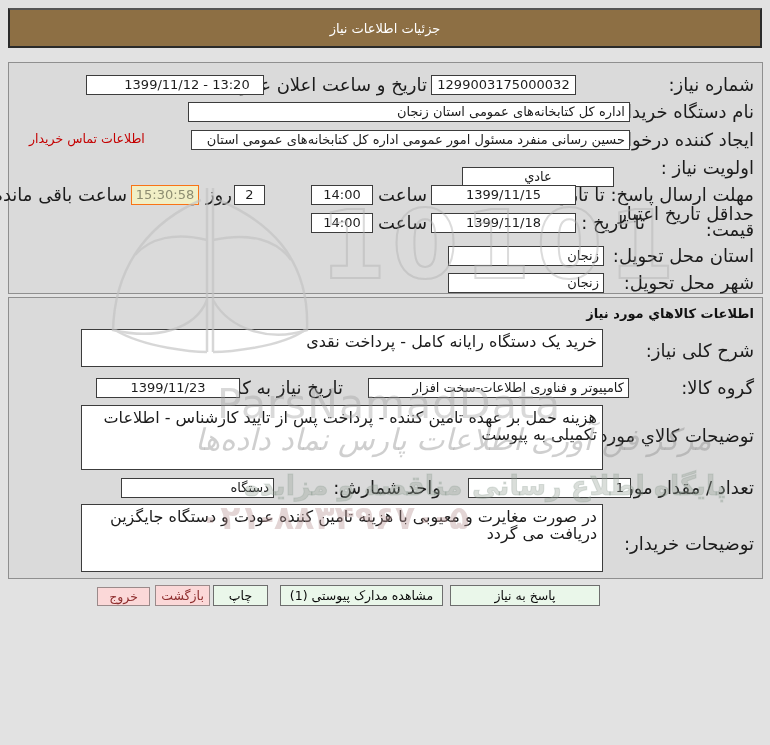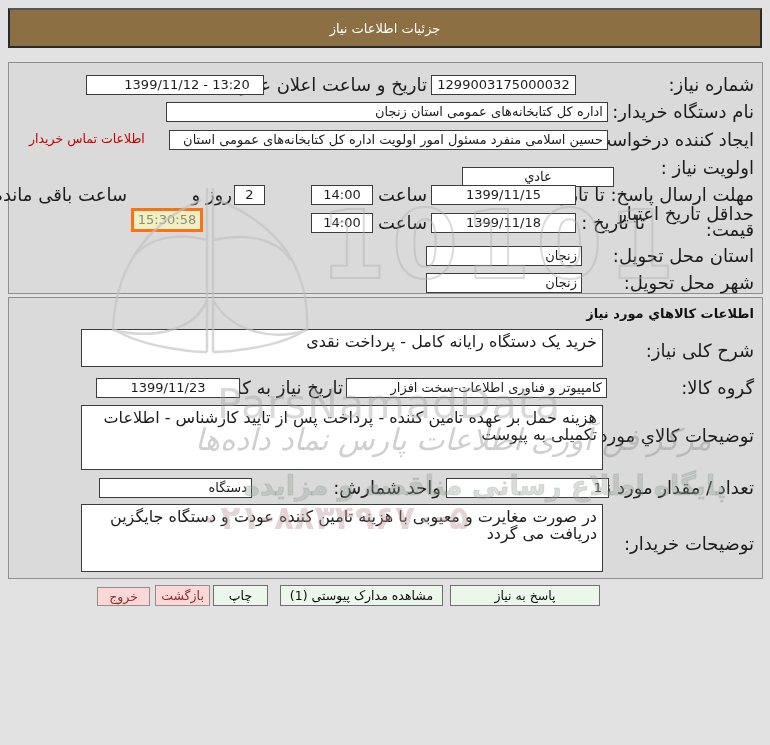--- a/index.html
+++ b/index.html
@@ -21,30 +21,30 @@
     background:#dadada;border:1px solid #8f8f8f;
   }
   .panel1{top:62px;height:230px;}
   .panel2{top:297px;height:280px;}
   .lbl{white-space:nowrap;color:#1c1c1c;font-size:18px;line-height:20px;}
   .field{
     background:#fff;border:1px solid #3c3c3c;height:18px;line-height:18px;
     font-size:13px;overflow:hidden;white-space:nowrap;
   }
   .field.center{text-align:center;}
-  .field.rt{text-align:right;padding-right:4px;}
+  .field.rt{text-align:right;padding-right:4px;margin-left:22px;}
   .ta{
     background:#fff;border:1px solid #3c3c3c;font-size:16px;
     text-align:right;padding:3px 5px 0 5px;overflow:hidden;line-height:17px;
   }
   .ltr{direction:ltr;unicode-bidi:isolate;}
   .redlink{color:#c40000;font-size:12.5px;white-space:nowrap;}
   .countdown{
-    background:#f1efc6;border:3px solid #f97316;height:18px;line-height:18px;
-    text-align:center;color:#8d8d72;font-size:13px;margin-top:23px;
+    background:#f1efc6;border:1px solid #f97316;height:18px;line-height:18px;
+    text-align:center;color:#8d8d72;font-size:13px;
   }
   .hdr{font-weight:bold;font-size:13px;color:#111;}
   .btn{
     height:21px;display:flex;align-items:center;justify-content:center;
     border:1px solid #6e6e6e;font-size:12.5px;cursor:pointer;box-sizing:border-box;
   }
   .btn.green{background:#eaf7ea;color:#0a0a0a;}
   .btn.pink{background:#fbd8d8;color:#8f2f2f;border-color:#9a8a8a;}
   .wm{pointer-events:none;z-index:40;}
   .wm-latin{font-weight:normal;font-size:41px;color:rgba(160,160,160,.40);letter-spacing:1px;white-space:nowrap;margin-left:32px;}
@@ -64,21 +64,21 @@
 
   <div class="abs lbl" style="top:12px;right:8px;">شماره نیاز:</div>
   <div class="abs field center ltr" style="top:12px;left:422px;width:143px;">1299003175000032</div>
   <div class="abs lbl" style="top:12px;left:242px;width:176px;text-align:left;">تاریخ و ساعت اعلان عمومی:</div>
   <div class="abs field center ltr" style="top:12px;left:77px;width:152px;padding-left:24px;">1399/11/12 - 13:20</div>
 
   <div class="abs lbl" style="top:39px;right:8px;">نام دستگاه خریدار:</div>
   <div class="abs field rt" style="top:39px;left:157px;width:436px;">اداره کل کتابخانه‌های عمومی استان زنجان</div>
 
   <div class="abs lbl" style="top:67px;right:8px;">ایجاد کننده درخواست:</div>
-  <div class="abs field rt" style="top:67px;left:160px;width:433px;">حسین اسلامی منفرد مسئول امور اولویت اداره کل کتابخانه‌های عمومی استان</div>
+  <div class="abs field rt" style="top:67px;left:160px;width:433px;">حسین رسانی منفرد مسئول امور عمومی اداره کل کتابخانه‌های عمومی استان</div>
   <div class="abs redlink" style="top:68px;left:20px;">اطلاعات تماس خریدار</div>
 
   <div class="abs lbl" style="top:95px;right:8px;">اولویت نیاز :</div>
   <div class="abs field center" style="top:104px;left:417px;width:150px;margin-left:36px;">عادي</div>
 
   <div class="abs lbl" style="top:122px;right:8px;">مهلت ارسال پاسخ: تا تاریخ :</div>
   <div class="abs field center ltr" style="top:122px;left:422px;width:143px;">1399/11/15</div>
   <div class="abs lbl" style="top:122px;left:372px;width:46px;text-align:left;">ساعت</div>
   <div class="abs field center ltr" style="top:122px;left:302px;width:60px;">14:00</div>
   <div class="abs field center ltr" style="top:122px;left:225px;width:29px;">2</div>

